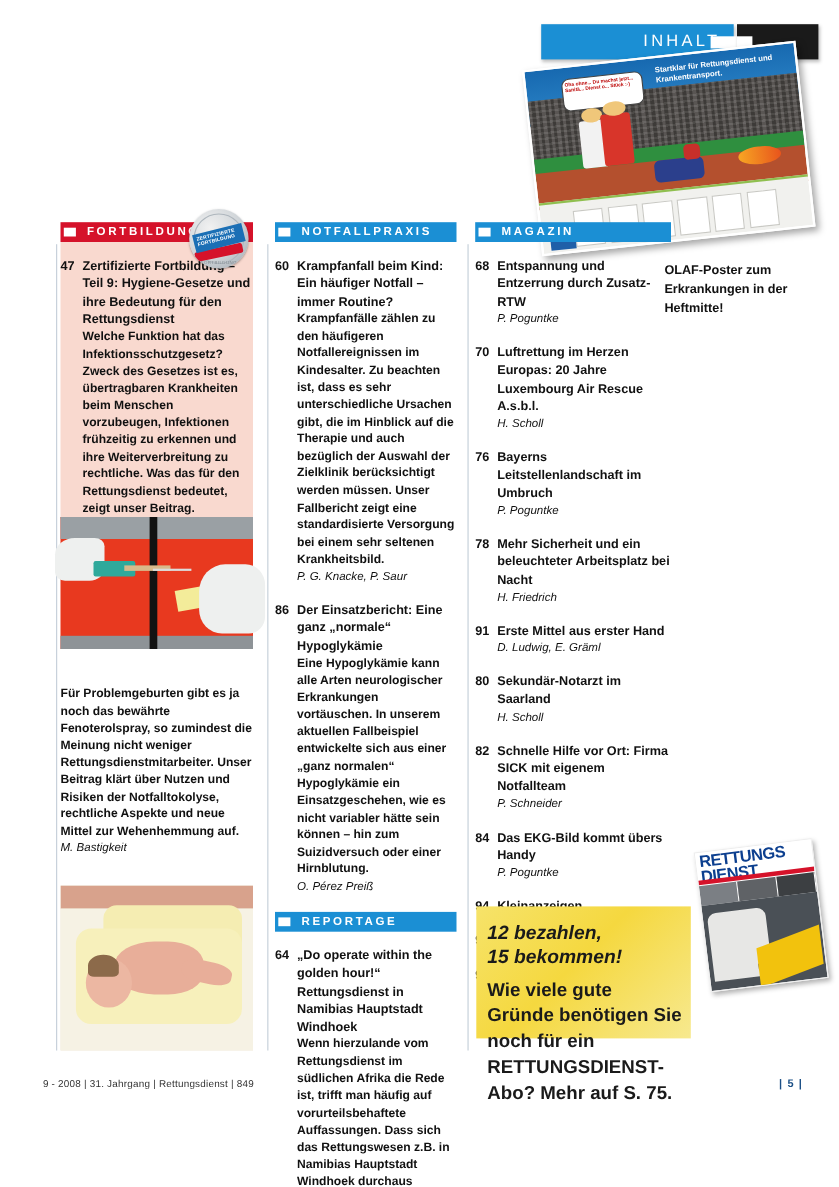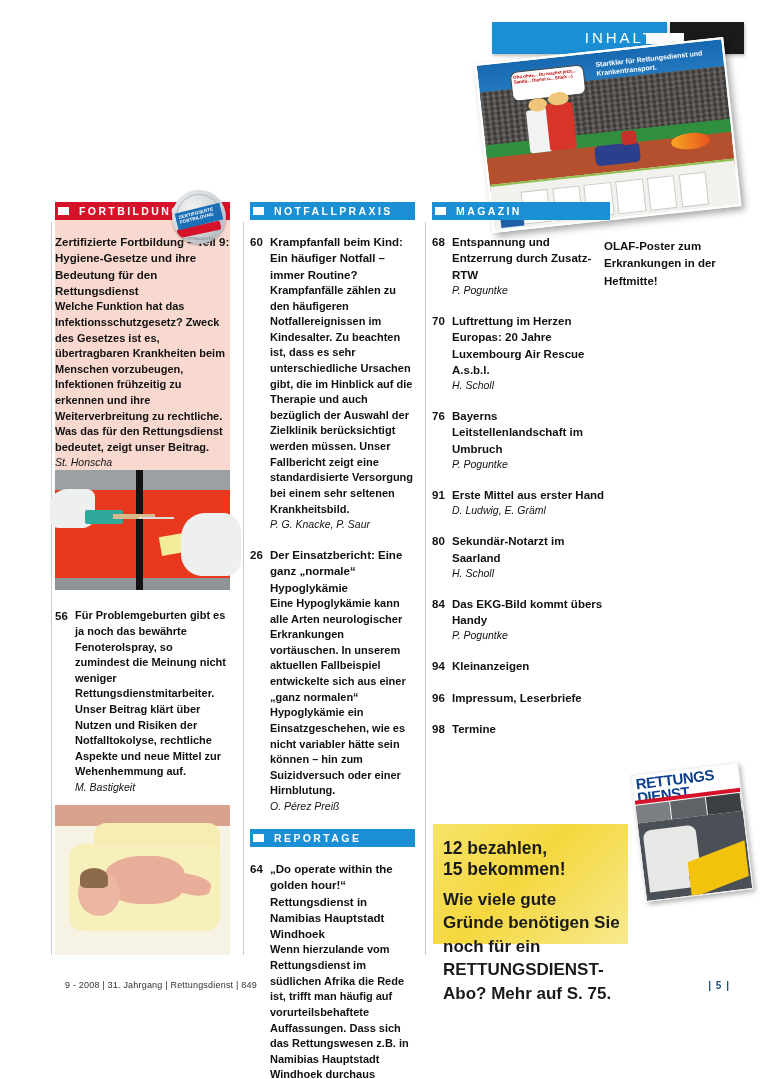--- a/index.html
+++ b/index.html
@@ -186,21 +186,21 @@
   .photo-baby .arm { position:absolute; left:63%; top:46%; width:26%; height:13%;
     background:#e8ae99; border-radius:40%; transform:rotate(12deg); }
 
   
   .promo {
     position: absolute; left: 433px; top: 824px; width: 195px; height: 120px;
     background: linear-gradient(135deg,#f6e36a 0%, #f5d83f 45%, #f7e98f 100%);
     z-index: 2;
   }
   .promo .h1 { font-size: 17.5px; font-weight: bold; color: #1a1a1a; line-height: 1.2;
-     padding: 14px 0 0 10px; }
+     padding: 14px 0 0 10px; font-style: italic; }
   .promo .sub { font-size: 17px; font-weight: bold; color: #1a1a1a; line-height: 1.38;
      padding: 8px 8px 0 10px; }
 
   .covershot {
     position: absolute; left: 638px; top: 768px; width: 108px; height: 128px;
     transform: rotate(-7deg); z-index: 3;
     box-shadow: 2px 3px 5px rgba(0,0,0,.3); background:#fff; overflow:hidden;
     border:1px solid #eee;
   }
   .covershot .masthead { position:absolute; left:0; top:0; width:100%; height:22%;
@@ -217,21 +217,21 @@
      background:#4a5056; }
   .covershot .main .person { position:absolute; left:4%; top:10%; width:50%; height:80%;
      background:#e7e7e5; border-radius:8px 8px 0 0; }
   .covershot .main .stretcher { position:absolute; right:2%; bottom:6%; width:56%; height:46%;
      background:#f2c20d; transform:skewY(-14deg); }
   .covershot .main .stretcher2 { position:absolute; right:2%; bottom:26%; width:56%; height:8%;
      background:#2c2f33; transform:skewY(-14deg); }
 
   
   .footer-left {
-    position: absolute; left: 65px; top: 980px; font-size: 9px; color: #333; letter-spacing: .2px;
+    position: absolute; left: 39px; top: 980px; font-size: 9px; color: #333; letter-spacing: .2px;
   }
   .footer-right {
     position: absolute; right: 33px; top: 980px; font-size: 10px; color: #1b4f86;
     font-weight: bold; letter-spacing: 1px;
   }
 </style>
 </head>
 <body>
 
 <div class="page">
@@ -280,31 +280,31 @@
     <div class="txt">FORTBILDUNG</div>
   </div>
 
   <div class="col col-1">
     <div class="sec-head red">
       <span class="sq"></span>
       <span>FORTBILDUNG</span>
     </div>
 
     <div class="entry entry-47">
+      <div class="pg">47</div>
       <div class="body">
         <div class="ttl">Zertifizierte Fortbildung – Teil 9: Hygiene-Gesetze und ihre Bedeutung für den Rettungsdienst</div>
         <div class="desc">Welche Funktion hat das Infektionsschutzgesetz? Zweck des Gesetzes ist es, übertragbaren Krankheiten beim Menschen vorzubeugen, Infektionen frühzeitig zu erkennen und ihre Weiterverbreitung zu rechtliche. Was das für den Rettungsdienst bedeutet, zeigt unser Beitrag.</div>
         <div class="auth">St. Honscha</div>
       </div>
     </div>
 
     <div style="height:123px"></div>
 
     <div class="entry">
-      <div class="pg">56</div>
       <div class="body">
         <div class="desc">Für Problemgeburten gibt es ja noch das bewährte Fenoterolspray, so zumindest die Meinung nicht weniger Rettungsdienstmitarbeiter. Unser Beitrag klärt über Nutzen und Risiken der Notfalltokolyse, rechtliche Aspekte und neue Mittel zur Wehenhemmung auf.</div>
         <div class="auth">M. Bastigkeit</div>
       </div>
     </div>
   </div>
 
   <div class="photo photo-syringe">
     <div class="grey-top"></div>
     <div class="grey-bot"></div>
@@ -337,21 +337,21 @@
     <div class="entry">
       <div class="pg">60</div>
       <div class="body">
         <div class="ttl">Krampfanfall beim Kind: Ein häufiger Notfall – immer Routine?</div>
         <div class="desc">Krampfanfälle zählen zu den häufigeren Notfallereignissen im Kindesalter. Zu beachten ist, dass es sehr unterschiedliche Ursachen gibt, die im Hinblick auf die Therapie und auch bezüglich der Auswahl der Zielklinik berücksichtigt werden müssen. Unser Fallbericht zeigt eine standardisierte Versorgung bei einem sehr seltenen Krankheitsbild.</div>
         <div class="auth">P. G. Knacke, P. Saur</div>
       </div>
     </div>
 
     <div class="entry">
-      <div class="pg">26</div>
+      <div class="pg">86</div>
       <div class="body">
         <div class="ttl">Der Einsatzbericht: Eine ganz „normale“ Hypoglykämie</div>
         <div class="desc">Eine Hypoglykämie kann alle Arten neurologischer Erkrankungen vortäuschen. In unserem aktuellen Fallbeispiel entwickelte sich aus einer „ganz normalen“ Hypoglykämie ein Einsatzgeschehen, wie es nicht variabler hätte sein können – hin zum Suizidversuch oder einer Hirnblutung.</div>
         <div class="auth">O. Pérez Preiß</div>
       </div>
     </div>
 
     <div class="sec-head blue" style="margin-top:14px;">
       <span class="sq"></span>
       <span>REPORTAGE</span>
@@ -388,31 +388,45 @@
       </div>
     </div>
     <div class="entry">
       <div class="pg">76</div>
       <div class="body">
         <div class="ttl">Bayerns Leitstellenlandschaft im Umbruch</div>
         <div class="auth">P. Poguntke</div>
       </div>
     </div>
     <div class="entry">
+      <div class="pg">78</div>
+      <div class="body">
+        <div class="ttl">Mehr Sicherheit und ein beleuchteter Arbeitsplatz bei Nacht</div>
+        <div class="auth">H. Friedrich</div>
+      </div>
+    </div>
+    <div class="entry">
       <div class="pg">91</div>
       <div class="body">
         <div class="ttl">Erste Mittel aus erster Hand</div>
         <div class="auth">D. Ludwig, E. Gräml</div>
       </div>
     </div>
     <div class="entry">
       <div class="pg">80</div>
       <div class="body">
         <div class="ttl">Sekundär-Notarzt im Saarland</div>
         <div class="auth">H. Scholl</div>
+      </div>
+    </div>
+    <div class="entry">
+      <div class="pg">82</div>
+      <div class="body">
+        <div class="ttl">Schnelle Hilfe vor Ort: Firma SICK mit eigenem Notfallteam</div>
+        <div class="auth">P. Schneider</div>
       </div>
     </div>
     <div class="entry">
       <div class="pg">84</div>
       <div class="body">
         <div class="ttl">Das EKG-Bild kommt übers Handy</div>
         <div class="auth">P. Poguntke</div>
       </div>
     </div>
     <div class="entry">

